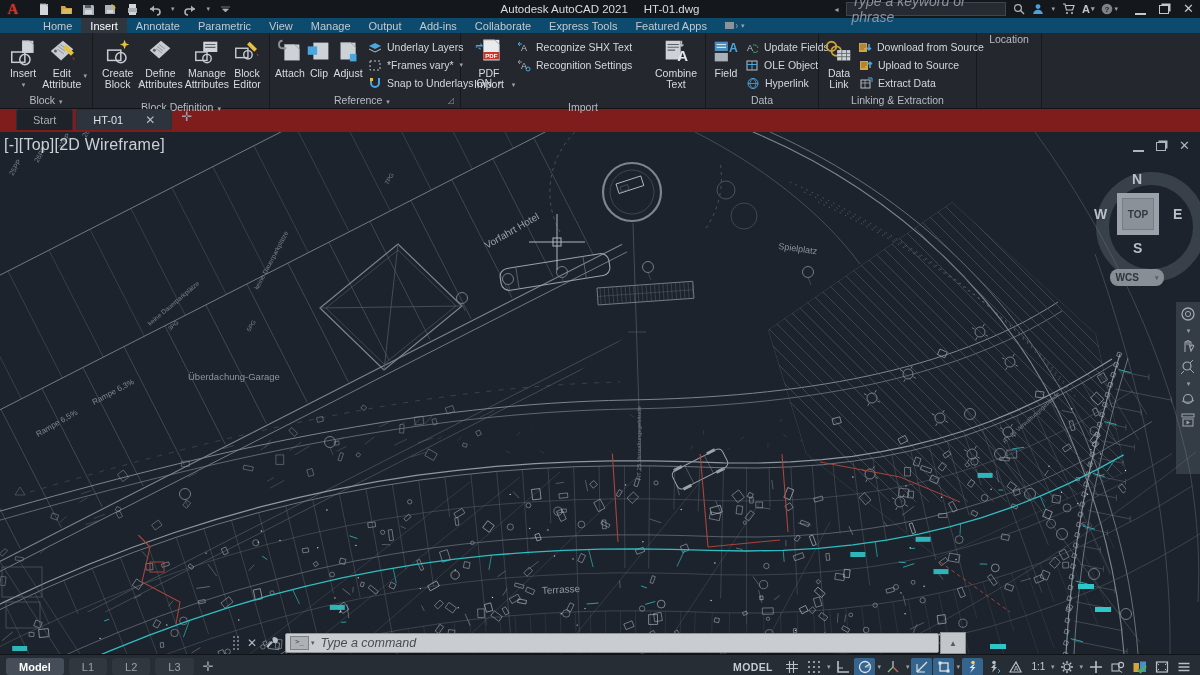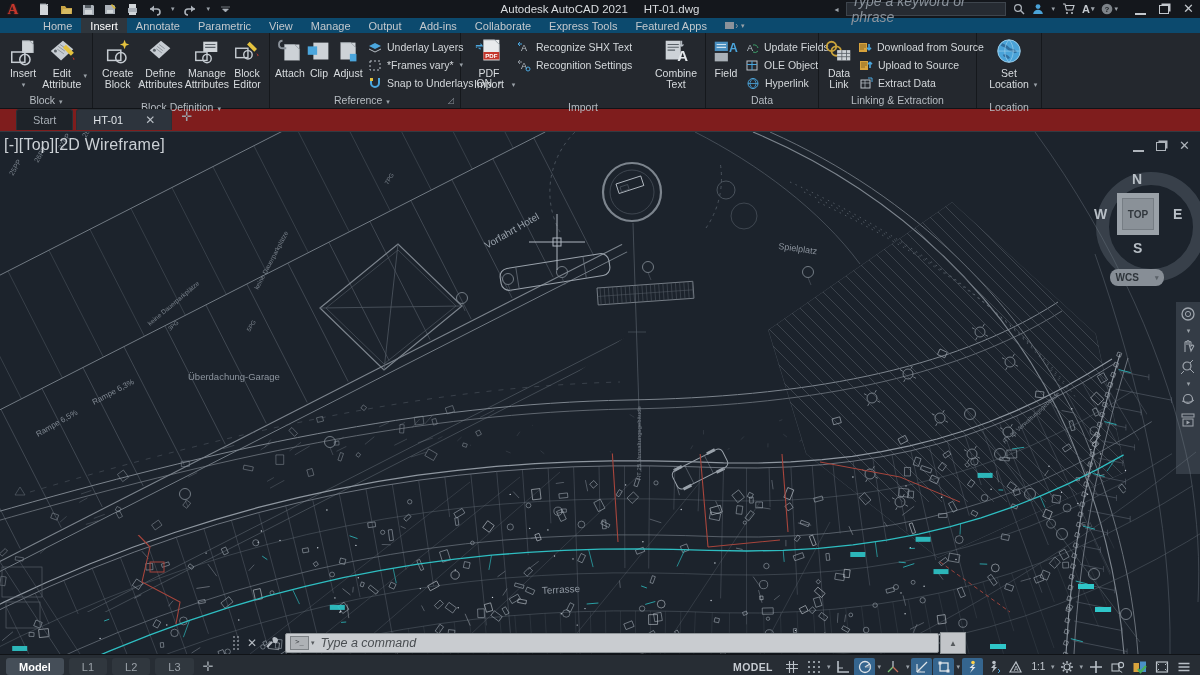--- a/index.html
+++ b/index.html
@@ -517,35 +517,20 @@
               </svg>
             </span>
           <span>Extract  Data</span>
         </div>
       </div>
     </div>
     <div class="ptitle"><span>Linking &amp; Extraction</span></div>
   </div>
 
   <div class="panel" style="width:64px">
-    <div class="pbody" style="justify-content:center">
-      <div class="rbig" style="width:50px">
-        <div class="ricon">
-          <svg width="30" height="30" viewBox="0 0 32 32">
-              <circle cx="16" cy="15" r="12" fill="#4aa3d8"></circle>
-              <path d="M8 8c3 2 5 1 7 4s7 1 8 5" fill="none" stroke="#2e6e9e" stroke-width="3"></path>
-              <path d="M10 20c2-1 5 1 6 3" fill="none" stroke="#2e6e9e" stroke-width="2.5"></path>
-              <ellipse cx="16" cy="15" rx="12" ry="12" fill="none" stroke="#9fd0ec"></ellipse>
-              <path d="M4 15h24M16 3c-6 6-6 18 0 24M16 3c6 6 6 18 0 24" fill="none" stroke="#9fd0ec" stroke-width=".7"></path>
-            </svg>
-        </div>
-        <span>Set Location</span>
-          <span class="caret" style="position:relative;top:-11px;left:26px">▾</span>
-      </div>
-    </div>
     <div class="ptitle"><span>Location</span></div>
   </div>
 
   <div style="flex:1"></div>
 </div>
 
 <div class="ftabs">
   <div class="ftab">
       <span>Start</span>
     </div>

